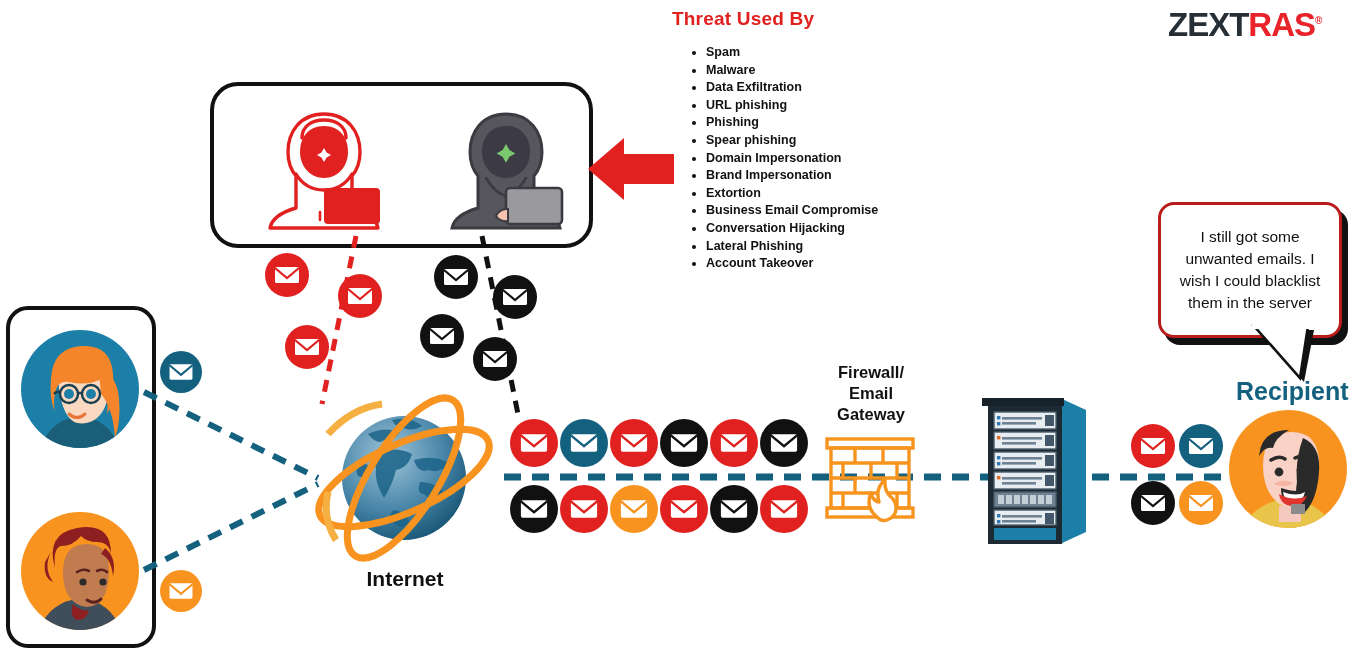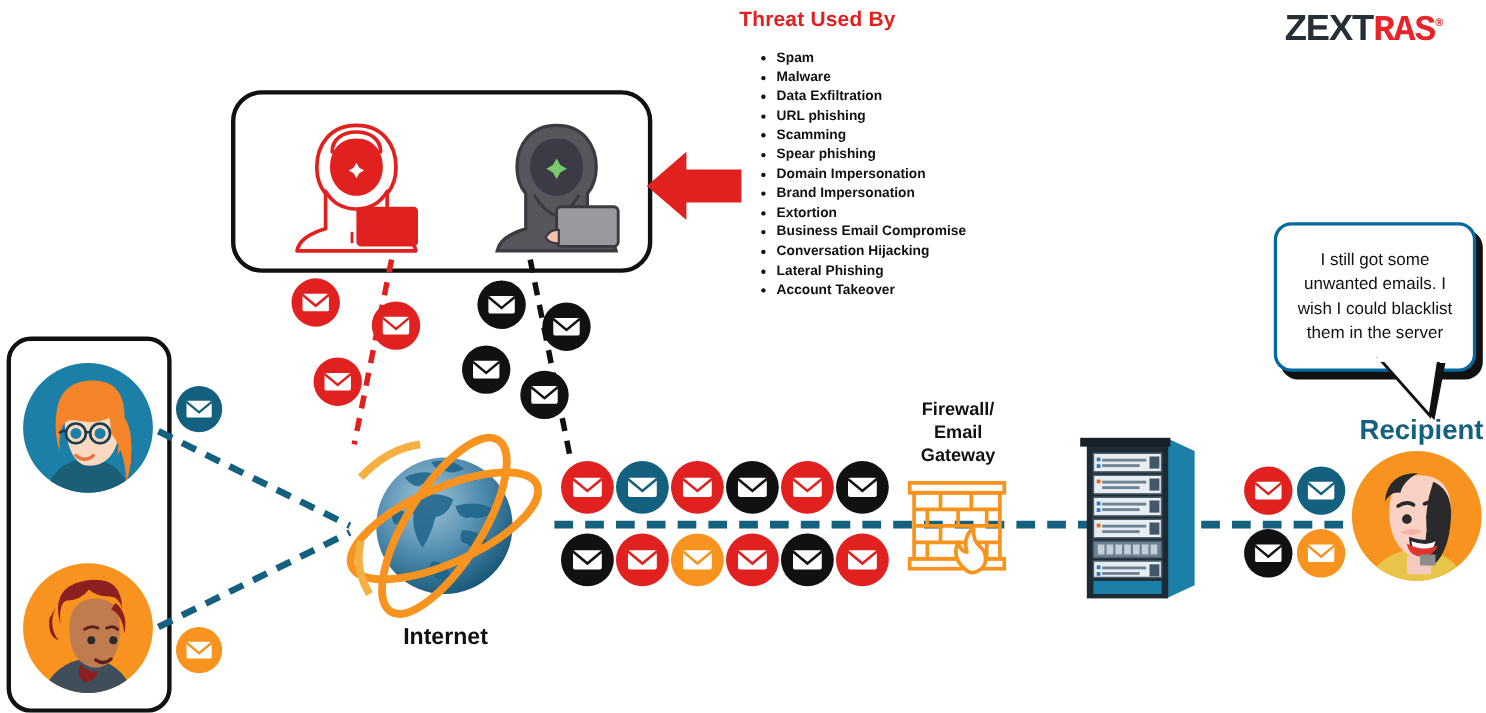--- a/index.html
+++ b/index.html
@@ -13,41 +13,41 @@
   .h-teal{color:#14607F;font-weight:bold;font-size:25px;white-space:nowrap;}
 
   
   #threat-title{left:672px;top:8px;font-size:19px;}
   #threat-list{left:684px;top:44px;margin:0;padding:0 0 0 22px;list-style:disc;}
   #threat-list li{font-size:12.5px;font-weight:bold;line-height:17.6px;color:#111;}
 
   
   #logo{left:1168px;top:6px;font-size:33px;font-weight:bold;letter-spacing:-1px;}
   #logo .dk{color:#262E36;}
-  #logo .rd{color:#E8232A;font-family:Liberation Mono, monospace;}
+  #logo .rd{color:#E8232A;}
   #logo .tm{font-size:10px;vertical-align:super;color:#E8232A;}
 
   
   #actors-box{left:210px;top:82px;width:375px;height:158px;border:4px solid #111;
               border-radius:28px;background:#fff;}
   #malicious-title{left:296px;top:42px;}
 
   
   #red-arrow{left:588px;top:136px;width:86px;height:66px;}
 
   
   #sender-box{left:6px;top:306px;width:142px;height:334px;border:4px solid #111;
               border-radius:22px;background:#fff;}
   #valid-sender-title{left:8px;top:266px;}
 
   
   #recipient-title{left:1236px;top:377px;}
 
   
-  #bubble{left:1158px;top:202px;width:178px;height:130px;border:3px solid #0369a1;
+  #bubble{left:1158px;top:202px;width:178px;height:130px;border:3px solid #b91c1c;
           border-radius:16px;background:#fff;box-shadow:6px 7px 0 0 #111;}
   #bubble-text{position:absolute;inset:0;display:flex;align-items:center;justify-content:center;
                text-align:center;font-size:15.5px;line-height:22px;color:#111;padding:4px 10px;
                box-sizing:border-box;}
 
   
   .lbl{font-weight:bold;color:#111;text-align:center;line-height:21px;white-space:pre-line;}
   #firewall-label{left:816px;top:362px;width:110px;font-size:16.5px;}
   #server-label{left:910px;top:296px;width:248px;font-size:16.5px;line-height:22px;}
   #internet-label{left:330px;top:568px;width:150px;font-size:21px;}
@@ -62,21 +62,21 @@
   <div class="abs" id="logo">
     <span class="dk">ZEXT</span><span class="rd">RAS</span><span class="tm">®</span>
   </div>
 
   <div class="abs h-red" id="threat-title">Threat Used By</div>
   <ul class="abs" id="threat-list">
     <li>Spam</li>
     <li>Malware</li>
     <li>Data Exfiltration</li>
     <li>URL phishing</li>
-    <li>Scamming</li>
+    <li>Phishing</li>
     <li>Spear phishing</li>
     <li>Domain Impersonation</li>
     <li>Brand Impersonation</li>
     <li>Extortion</li>
     <li>Business Email Compromise</li>
     <li>Conversation Hijacking</li>
     <li>Lateral Phishing</li>
     <li>Account Takeover</li>
   </ul>
 

